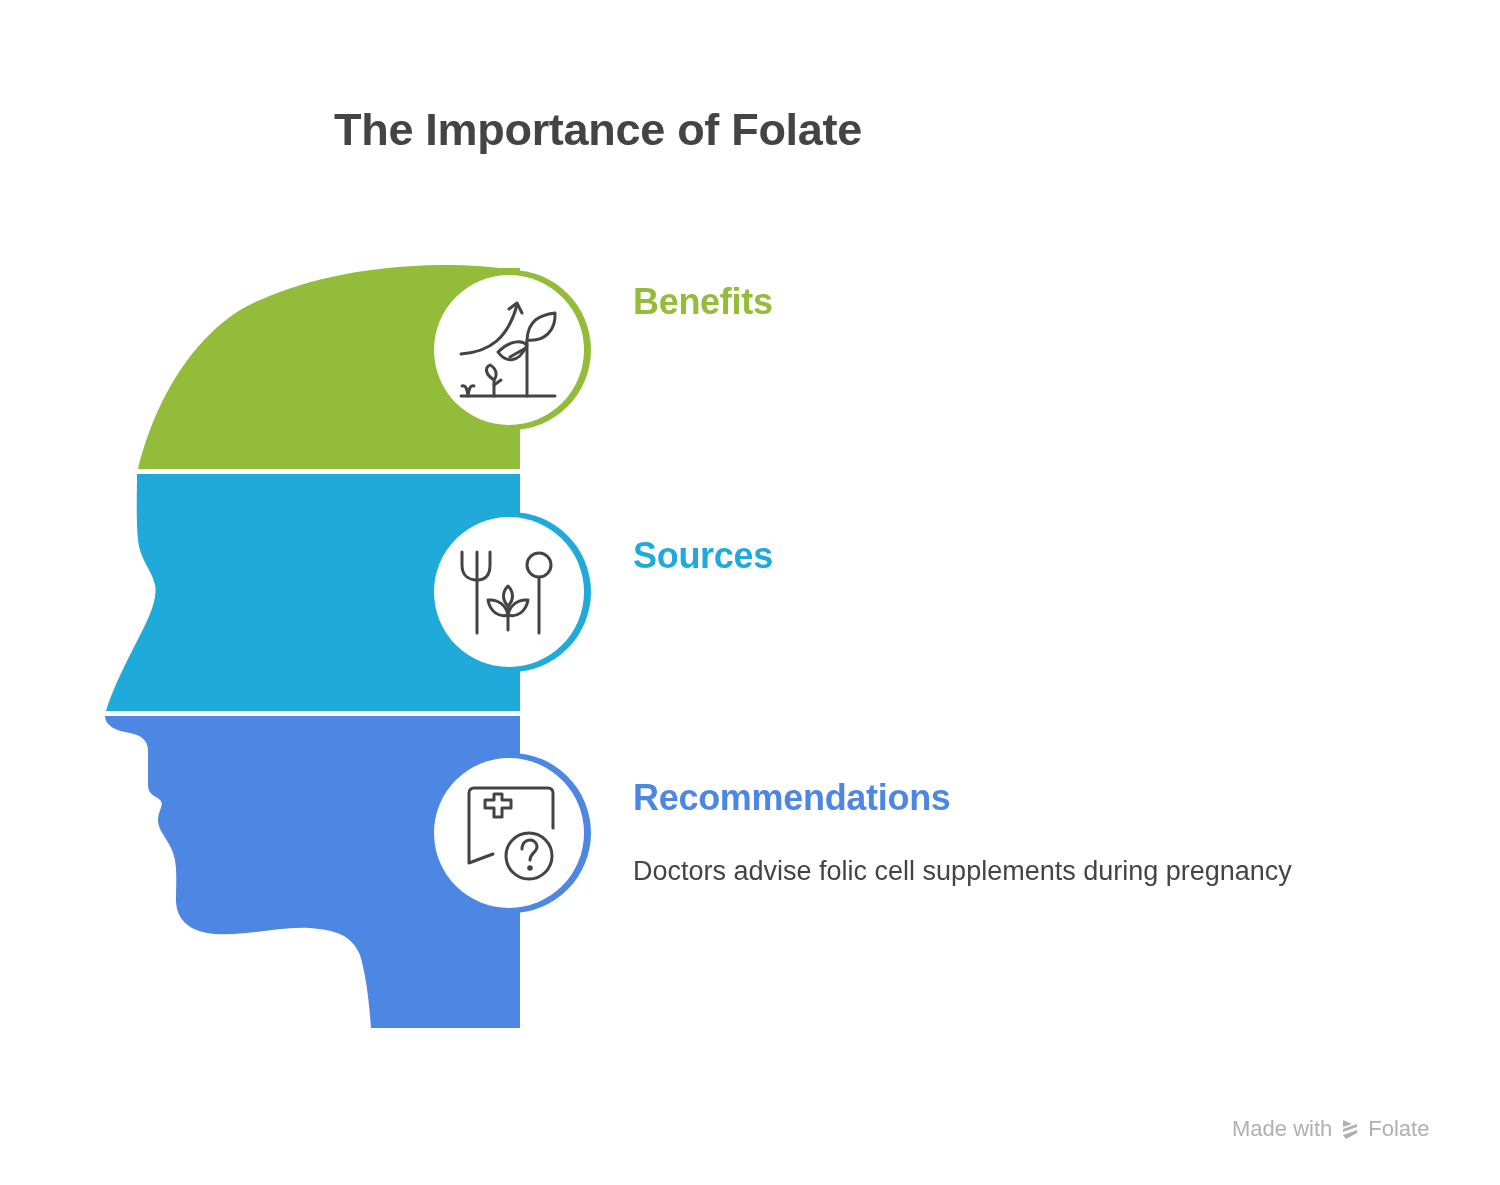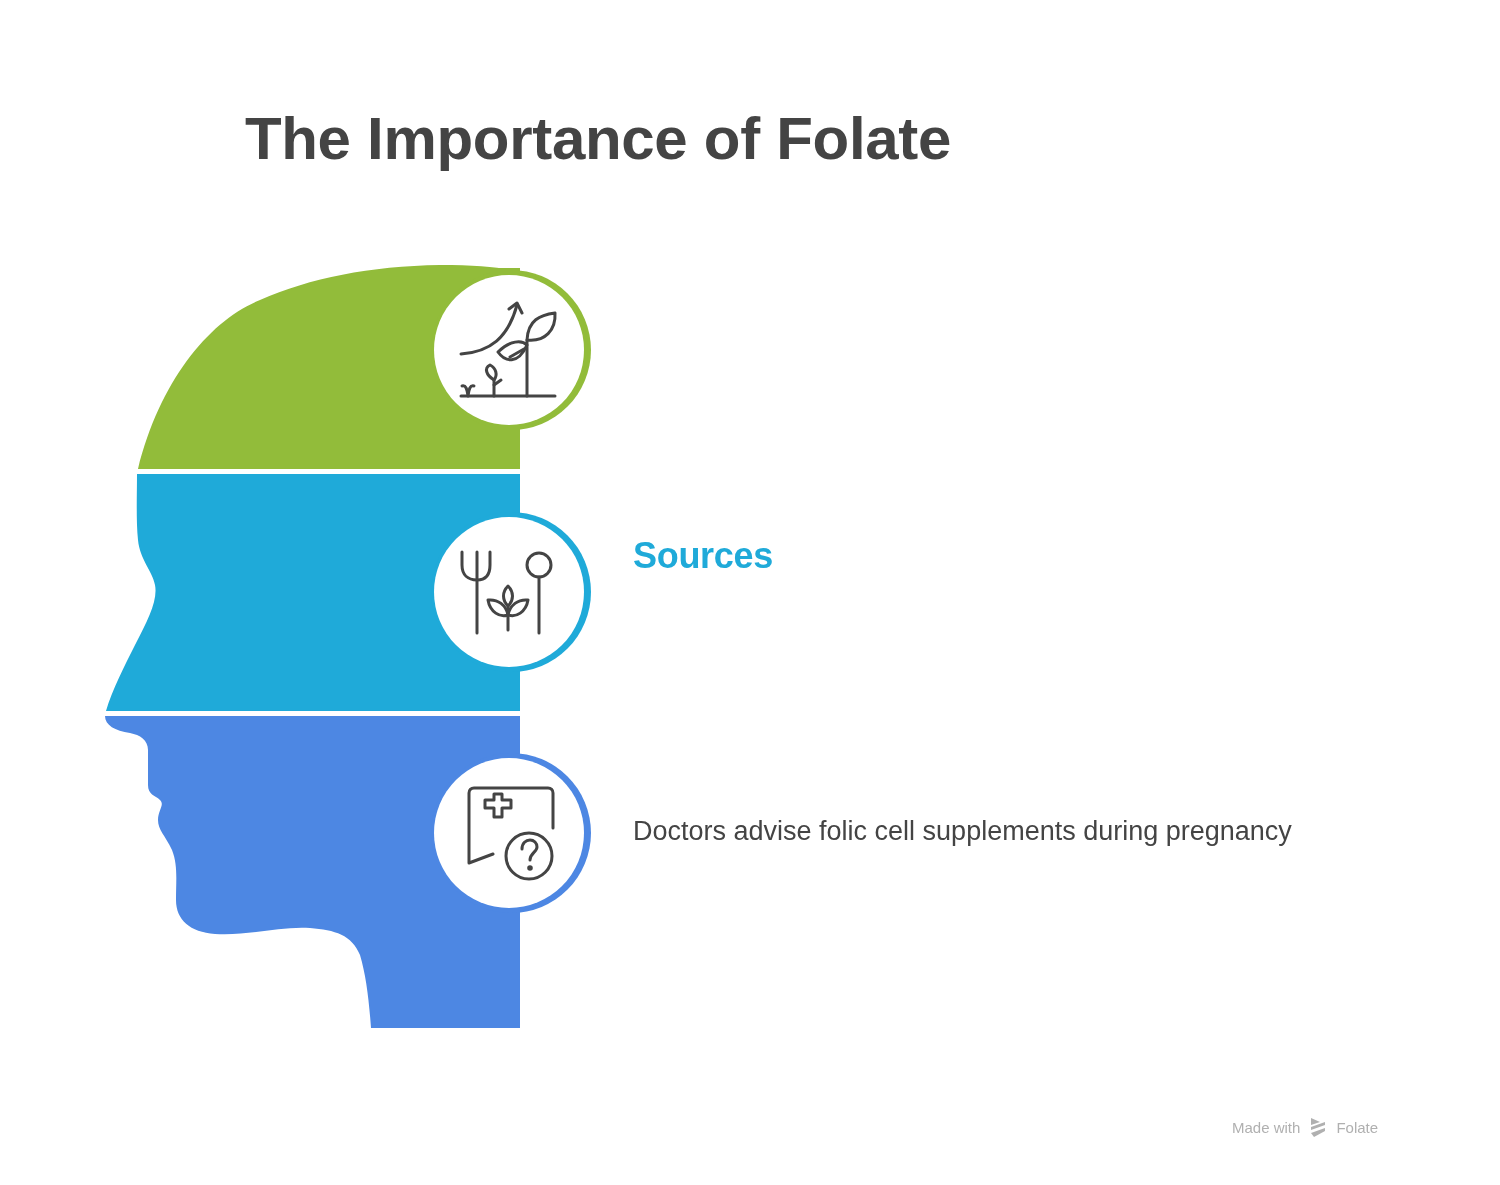--- a/index.html
+++ b/index.html
@@ -1,22 +1,22 @@
 <!DOCTYPE html>
 <html><head>
   <meta charset="utf-8">
   <style>
     html, body { margin: 0; padding: 0; background: #ffffff; }
     body { width: 1500px; height: 1185px; position: relative; overflow: hidden; font-family: "Liberation Sans", sans-serif; }
-    .title { position: absolute; left: 0; width: 1196px; top: 104px; text-align: center; font-size: 60px; font-weight: bold; color: #444444; letter-spacing: -0.3px; }
+    .title { position: absolute; left: 0; width: 1196px; top: 104px; text-align: center; font-size: 45px; font-weight: bold; color: #444444; letter-spacing: -0.3px; }
     .head-svg { position: absolute; left: 0; top: 0; }
     .item { position: absolute; left: 633px; width: 800px; }
     .item-title { font-size: 36px; font-weight: bold; letter-spacing: -0.3px; line-height: 40px; }
     .item-desc { font-size: 27px; color: #444444; line-height: 37px; }
-    .footer { position: absolute; left: 1232px; top: 1116px; font-size: 15px; color: #b0b0b0; display: flex; align-items: center; gap: 8px; }
+    .footer { position: absolute; left: 1232px; top: 1116px; font-size: 22px; color: #b0b0b0; display: flex; align-items: center; gap: 8px; }
     .footer svg { display: block; }
   </style>
 </head>
 <body>
 
 <div class="title">The Importance of Folate</div>
 
 <svg class="head-svg" width="1500" height="1185" viewBox="0 0 1500 1185">
 
   <g>
@@ -70,29 +70,31 @@
     <circle cx="529" cy="856" r="23"></circle>
     <path d="M522,849 C522,843 526,840 530,840 C534,840 537,843 537,847 C537,852 530,853 530,860"></path>
     <circle cx="530" cy="868" r="1.3" fill="#444444"></circle>
   </g>
 
   <rect x="100" y="469" width="425" height="5" fill="#ffffff"></rect>
   <rect x="100" y="711" width="425" height="5" fill="#ffffff"></rect>
 </svg>
 
 <div class="item" style="top:282px;">
+  <div class="item-title" style="color:#92BC3A;">Benefits</div>
   <div style="height:28px;"></div>
 </div>
 
 <div class="item" style="top:536px;">
   <div class="item-title" style="color:#1FAAD9;">Sources</div>
   <div style="height:35px;"></div>
 </div>
 
 <div class="item" style="top:778px;">
+  <div class="item-title" style="color:#4D87E3;">Recommendations</div>
   <div style="height:35px;"></div>
   <div class="item-desc">Doctors advise folic cell supplements during pregnancy</div>
 </div>
 
 <div class="footer">
   <span>Made with</span>
   <svg width="20" height="22" viewBox="0 0 20 22">
     <path d="M3,2 L12,6 L3,9 Z" fill="#b0b0b0"></path>
     <path d="M3,11 L17,6 L17,9 L3,14 Z" fill="#b0b0b0"></path>
     <path d="M3,17 L17,12 L17,15 L6,21 Z" fill="#b0b0b0"></path>

